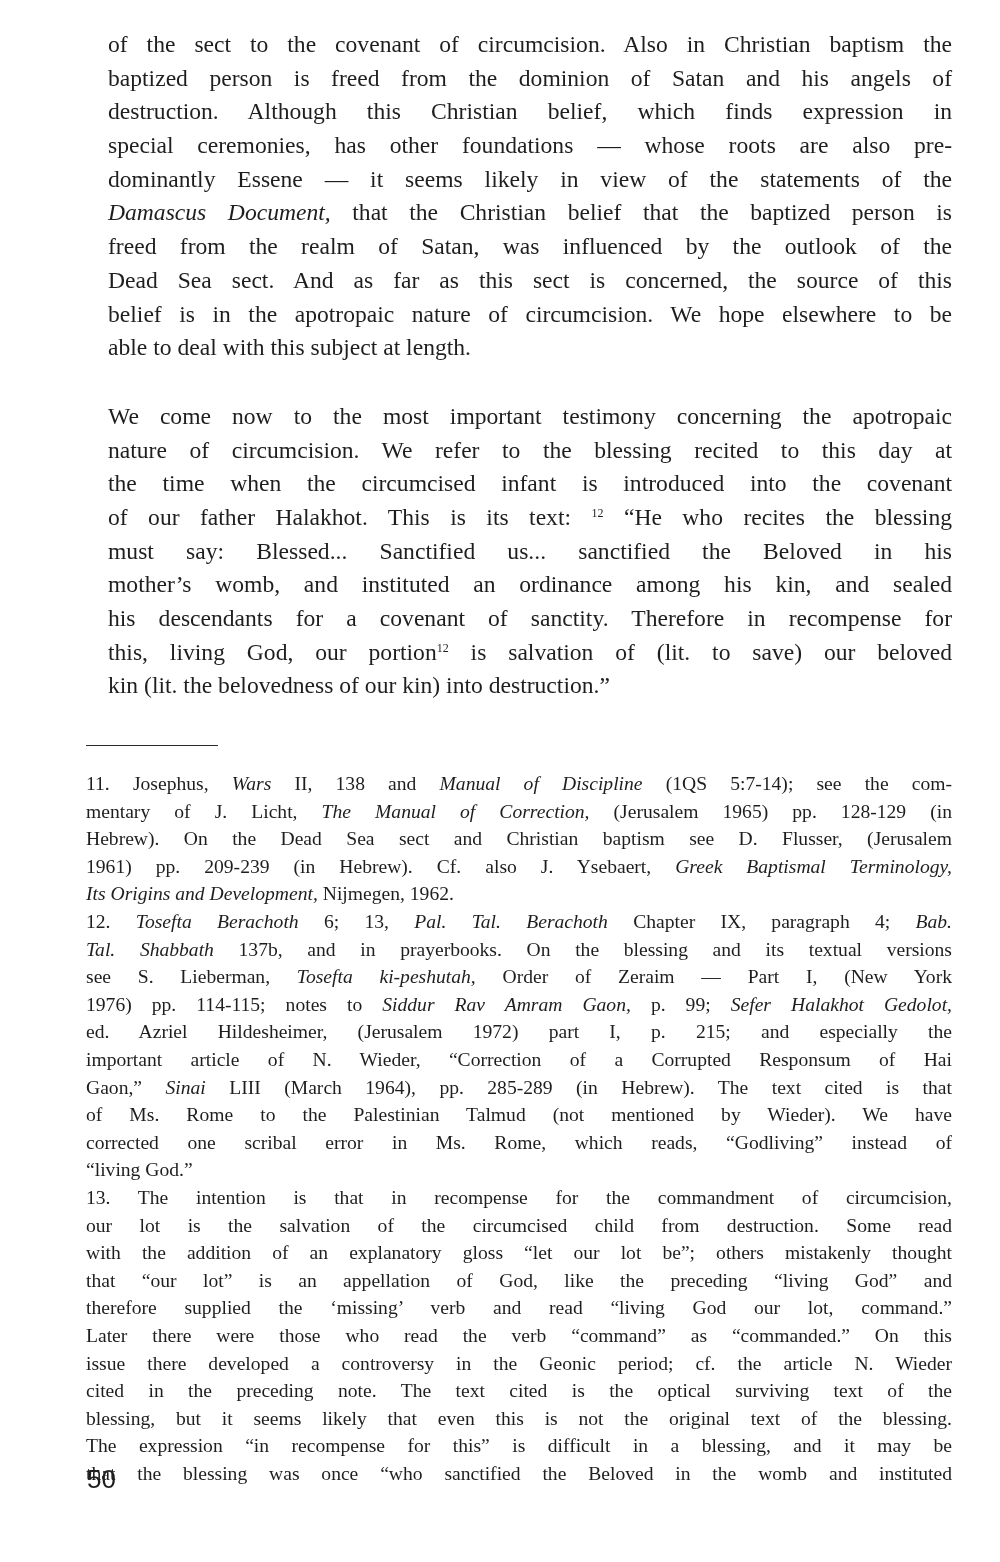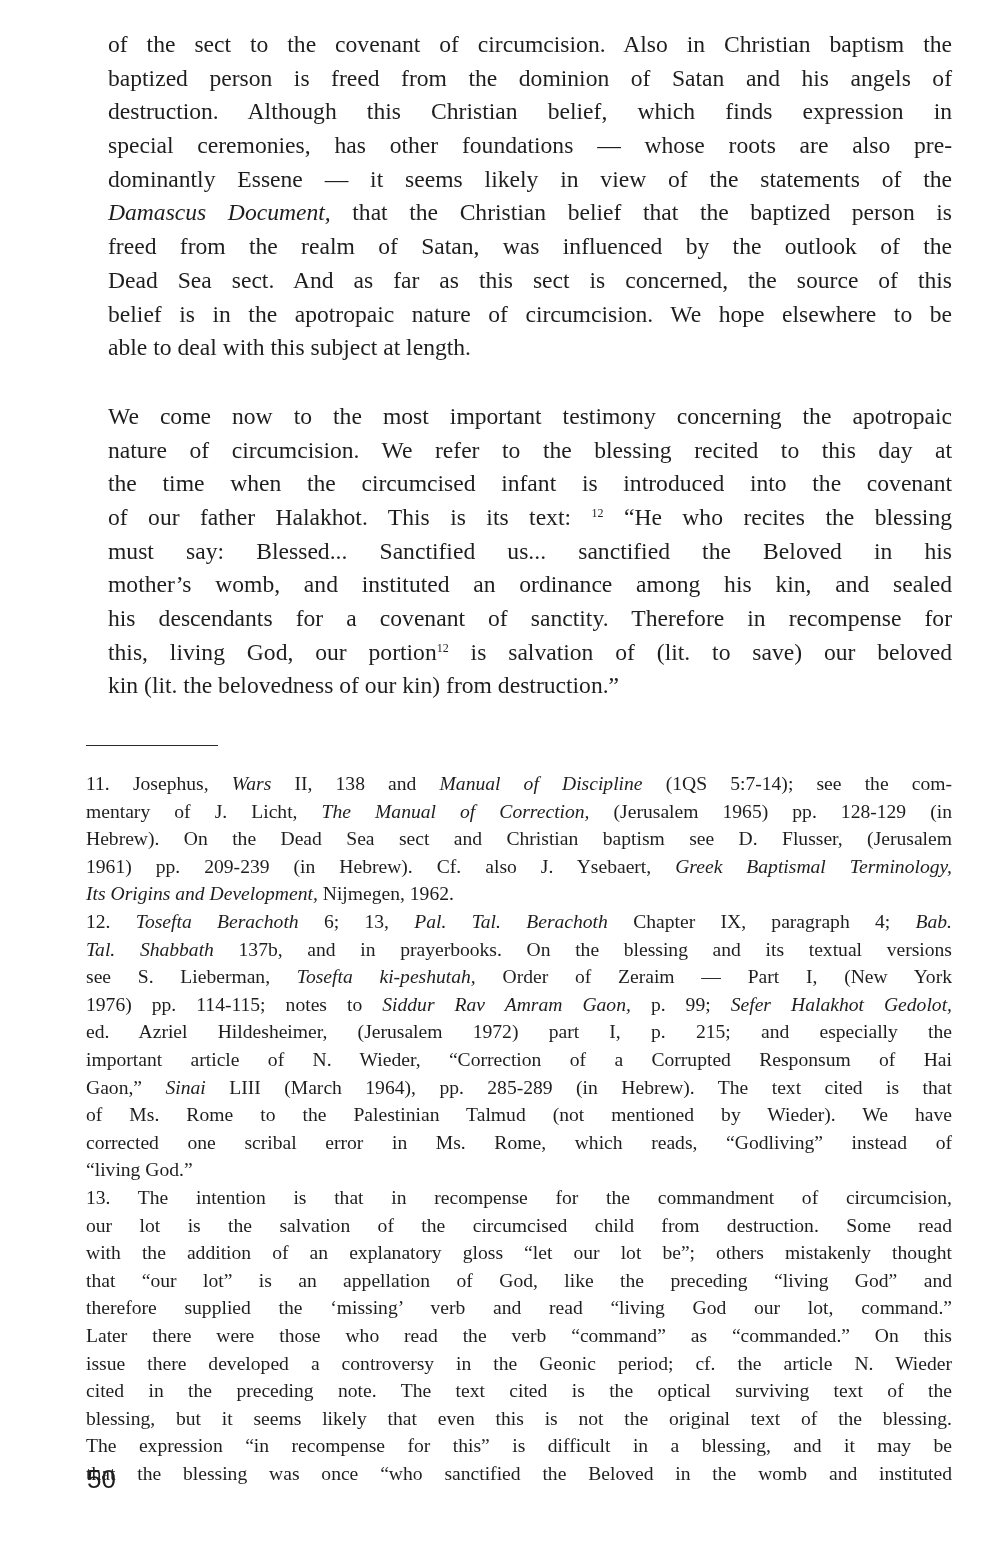--- a/index.html
+++ b/index.html
@@ -96,21 +96,21 @@
 
   <div class="body-text para2">
     <span class="line">We come now to the most important testimony concerning the apotropaic</span>
     <span class="line">nature of circumcision. We refer to the blessing recited to this day at</span>
     <span class="line">the time when the circumcised infant is introduced into the covenant</span>
     <span class="line"><span>of our father Halakhot. This is its text: </span><sup>12</sup><span> “He who recites the blessing</span></span>
     <span class="line">must say: Blessed... Sanctified us... sanctified the Beloved in his</span>
     <span class="line">mother’s womb, and instituted an ordinance among his kin, and sealed</span>
     <span class="line">his descendants for a covenant of sanctity. Therefore in recompense for</span>
     <span class="line"><span>this, living God, our portion</span><sup>12</sup><span> is salvation of (lit. to save) our beloved</span></span>
-    <span class="line last">kin (lit. the belovedness of our kin) from destruction.”</span>
+    <span class="line last">kin (lit. the belovedness of our kin) into destruction.”</span>
   </div>
 
   <div class="rule"></div>
 
   <div class="notes">
     <div>
       <span class="line"><span>11.  Josephus, </span><i>Wars</i><span> II, 138 and </span><i>Manual of Discipline</i><span> (1QS 5:7-14); see the com-</span></span>
       <span class="line"><span>mentary of J. Licht, </span><i>The Manual of Correction,</i><span> (Jerusalem 1965) pp. 128-129 (in</span></span>
       <span class="line">Hebrew). On the Dead Sea sect and Christian baptism see D. Flusser, (Jerusalem</span>
       <span class="line"><span>1961) pp. 209-239 (in Hebrew). Cf. also J. Ysebaert, </span><i>Greek Baptismal Terminology,</i></span>

